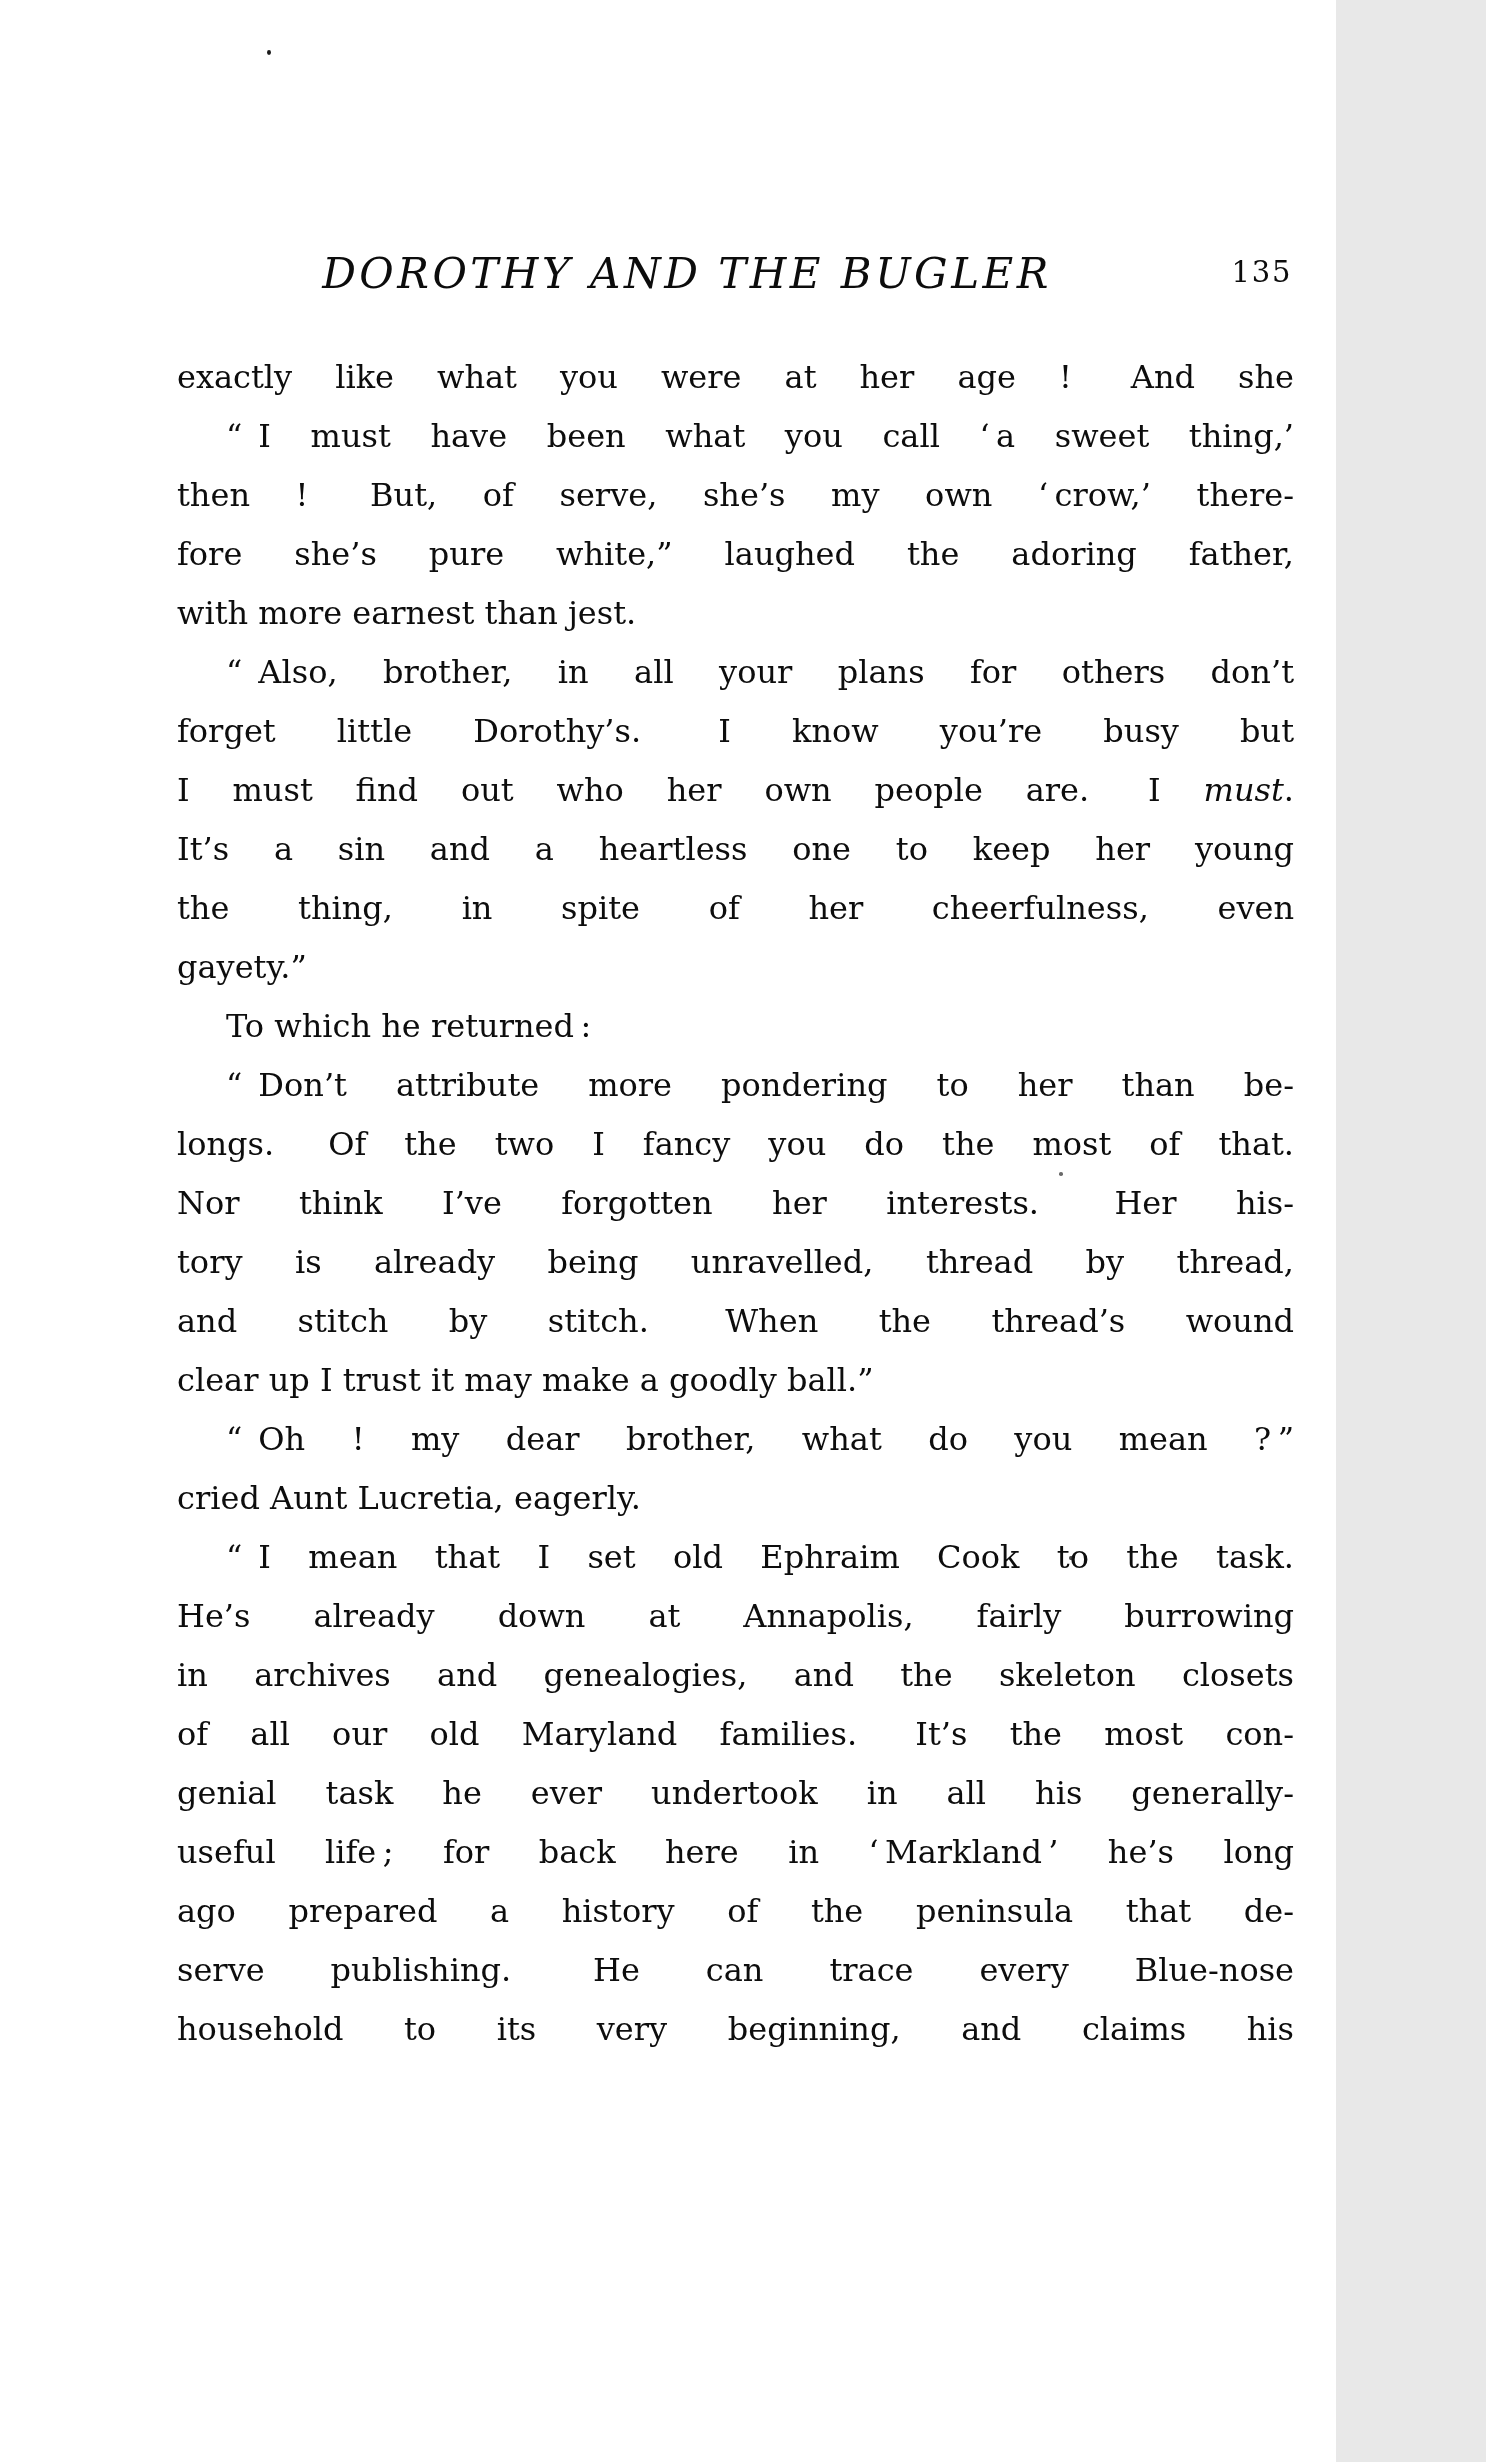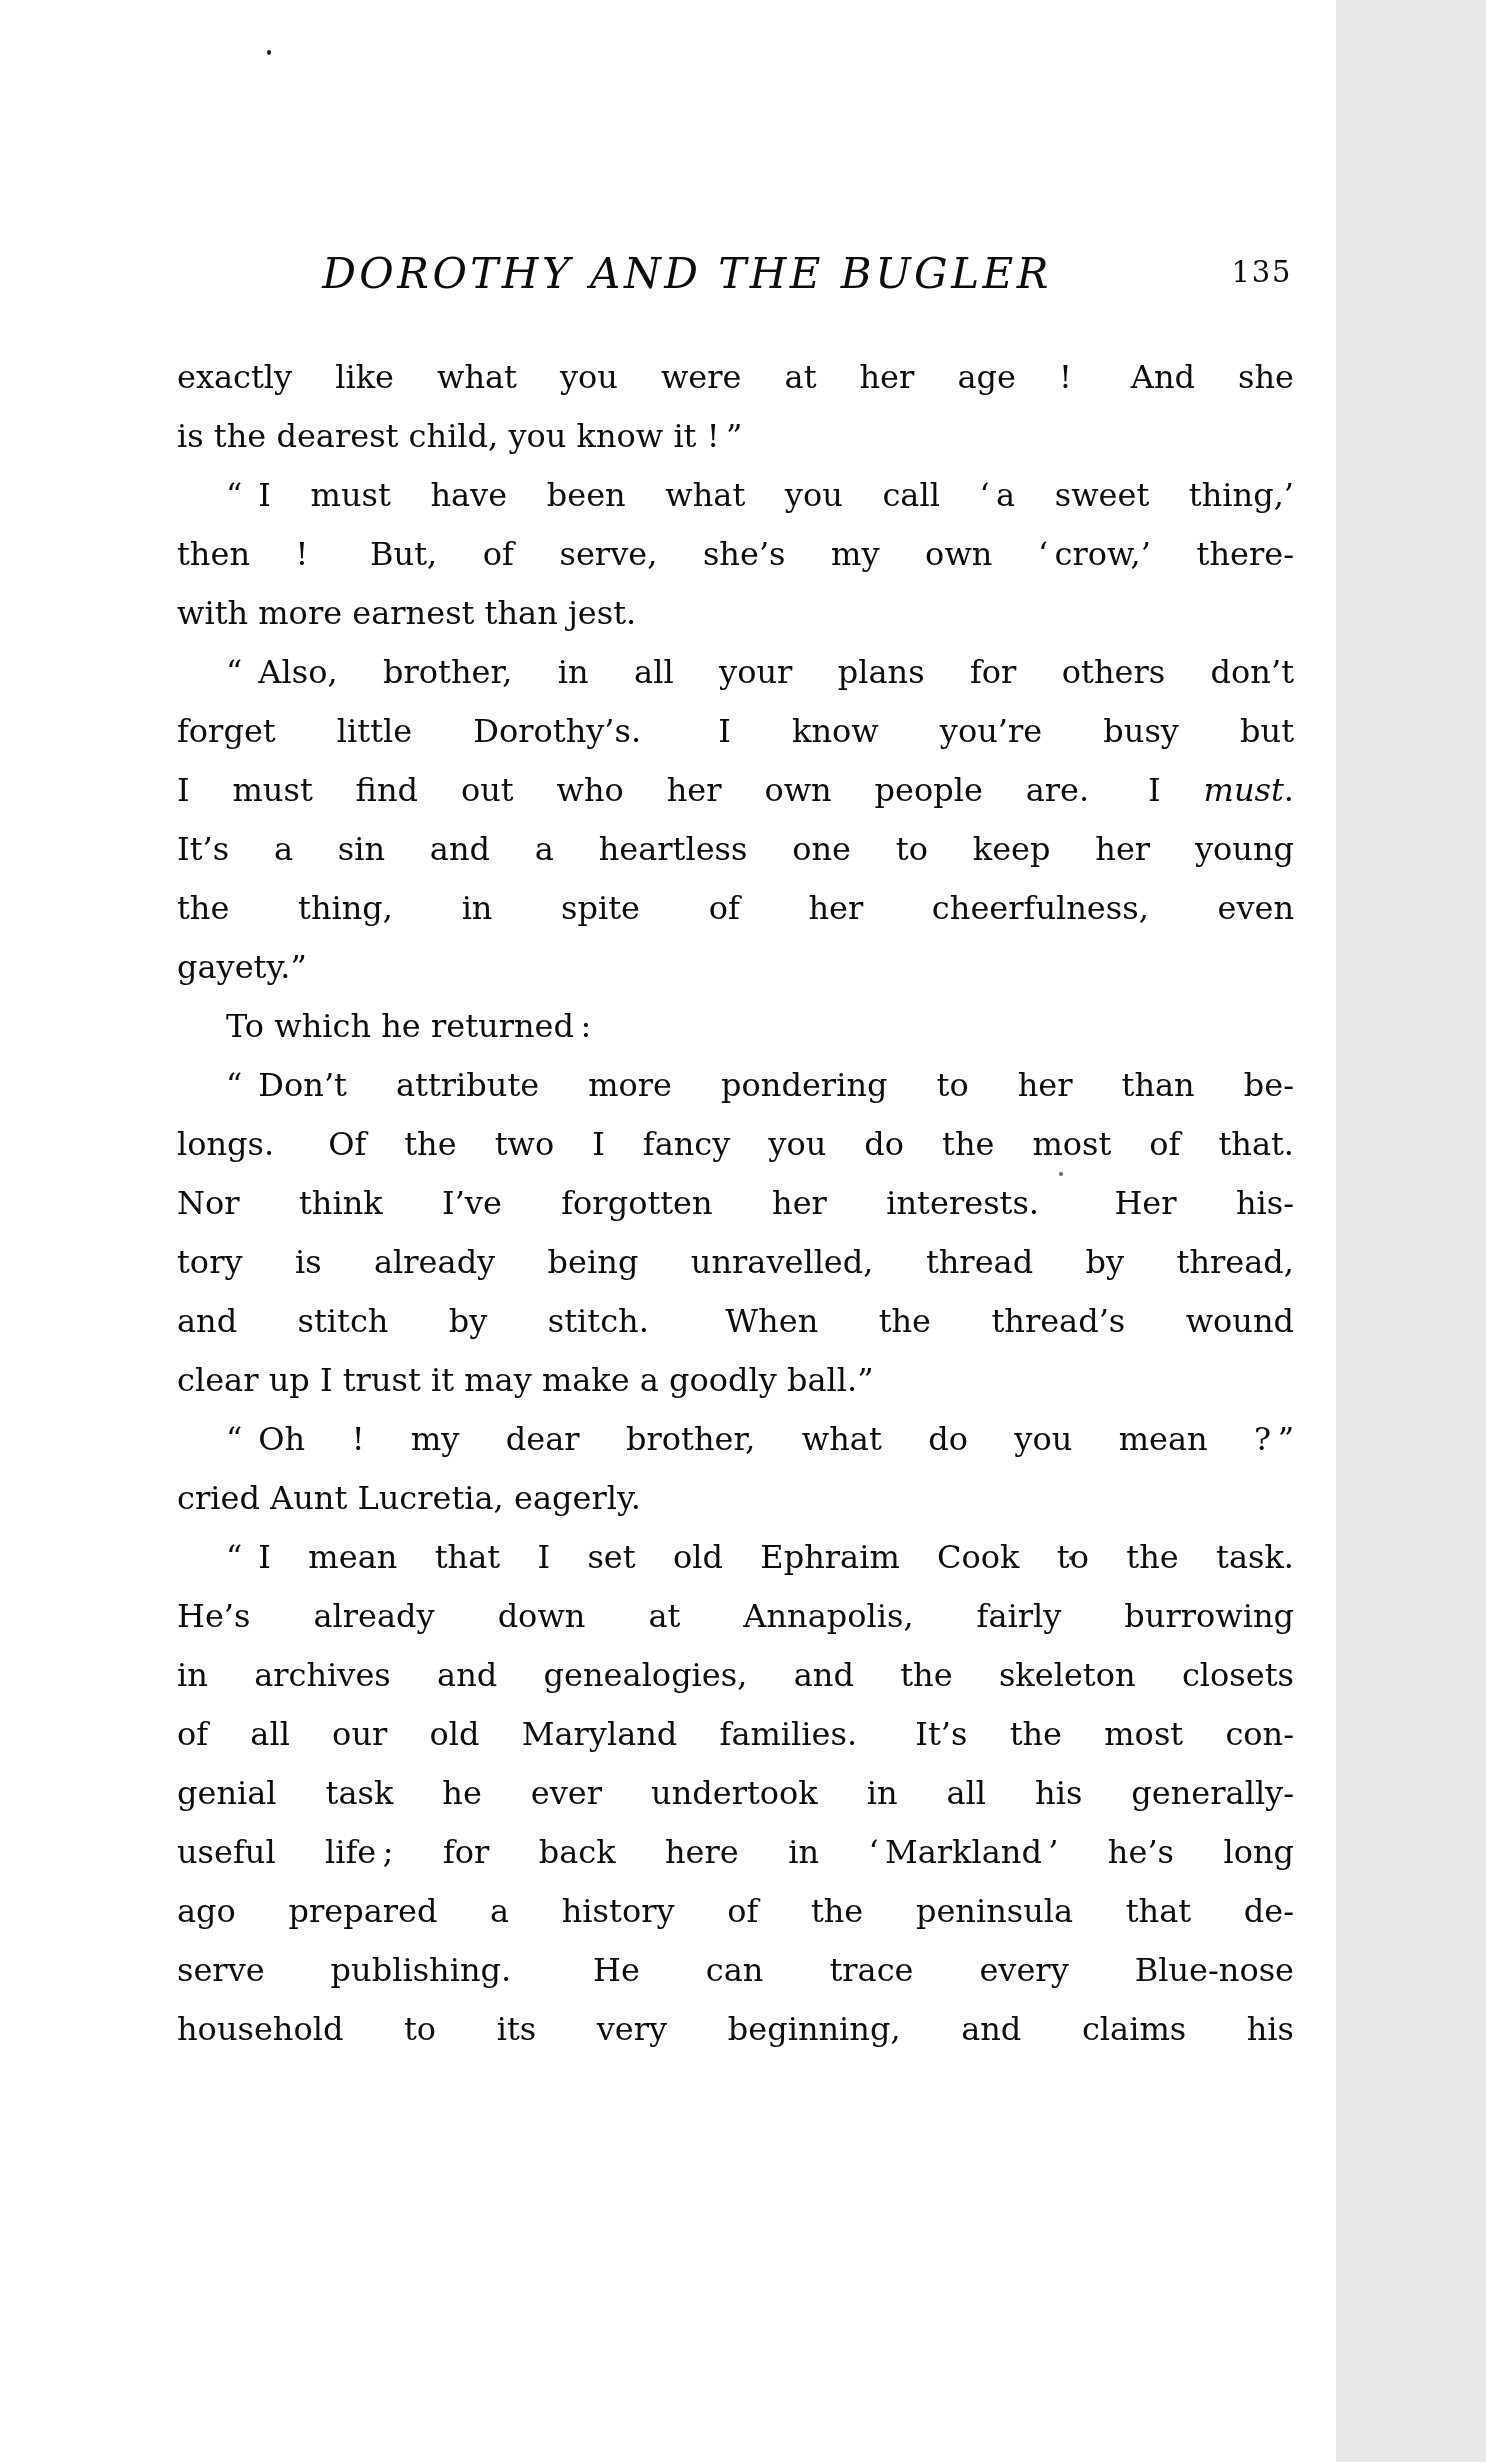--- a/index.html
+++ b/index.html
@@ -81,23 +81,23 @@
 
 <div class="page">
 
   <div class="header">
     <div class="running-title">DOROTHY AND THE BUGLER</div>
     <div class="page-number">135</div>
   </div>
 
   <div class="body-text">
       <div class="line just"><span>exactly like what you were at her age !  And she</span></div>
-      <div class="line"><span>is the dearest child, you know it ! ”</span></div>
       <div class="line just indent"><span>“ I must have been what you call ‘ a sweet thing,’</span></div>
       <div class="line just"><span>then !  But, of serve, she’s my own ‘ crow,’ there-</span></div>
+      <div class="line just"><span>fore she’s pure white,” laughed the adoring father,</span></div>
       <div class="line"><span>with more earnest than jest.</span></div>
       <div class="line just indent"><span>“ Also, brother, in all your plans for others don’t</span></div>
       <div class="line just"><span>forget little Dorothy’s.  I know you’re busy but</span></div>
       <div class="line just"><span>I must find out who her own people are.  I </span><span class="it">must</span><span>.</span></div>
       <div class="line just"><span>It’s a sin and a heartless one to keep her young</span></div>
       <div class="line just"><span>the thing, in spite of her cheerfulness, even</span></div>
       <div class="line"><span>gayety.”</span></div>
       <div class="line indent"><span>To which he returned :</span></div>
       <div class="line just indent"><span>“ Don’t attribute more pondering to her than be-</span></div>
       <div class="line just"><span>longs.  Of the two I fancy you do the most of that.</span></div>

